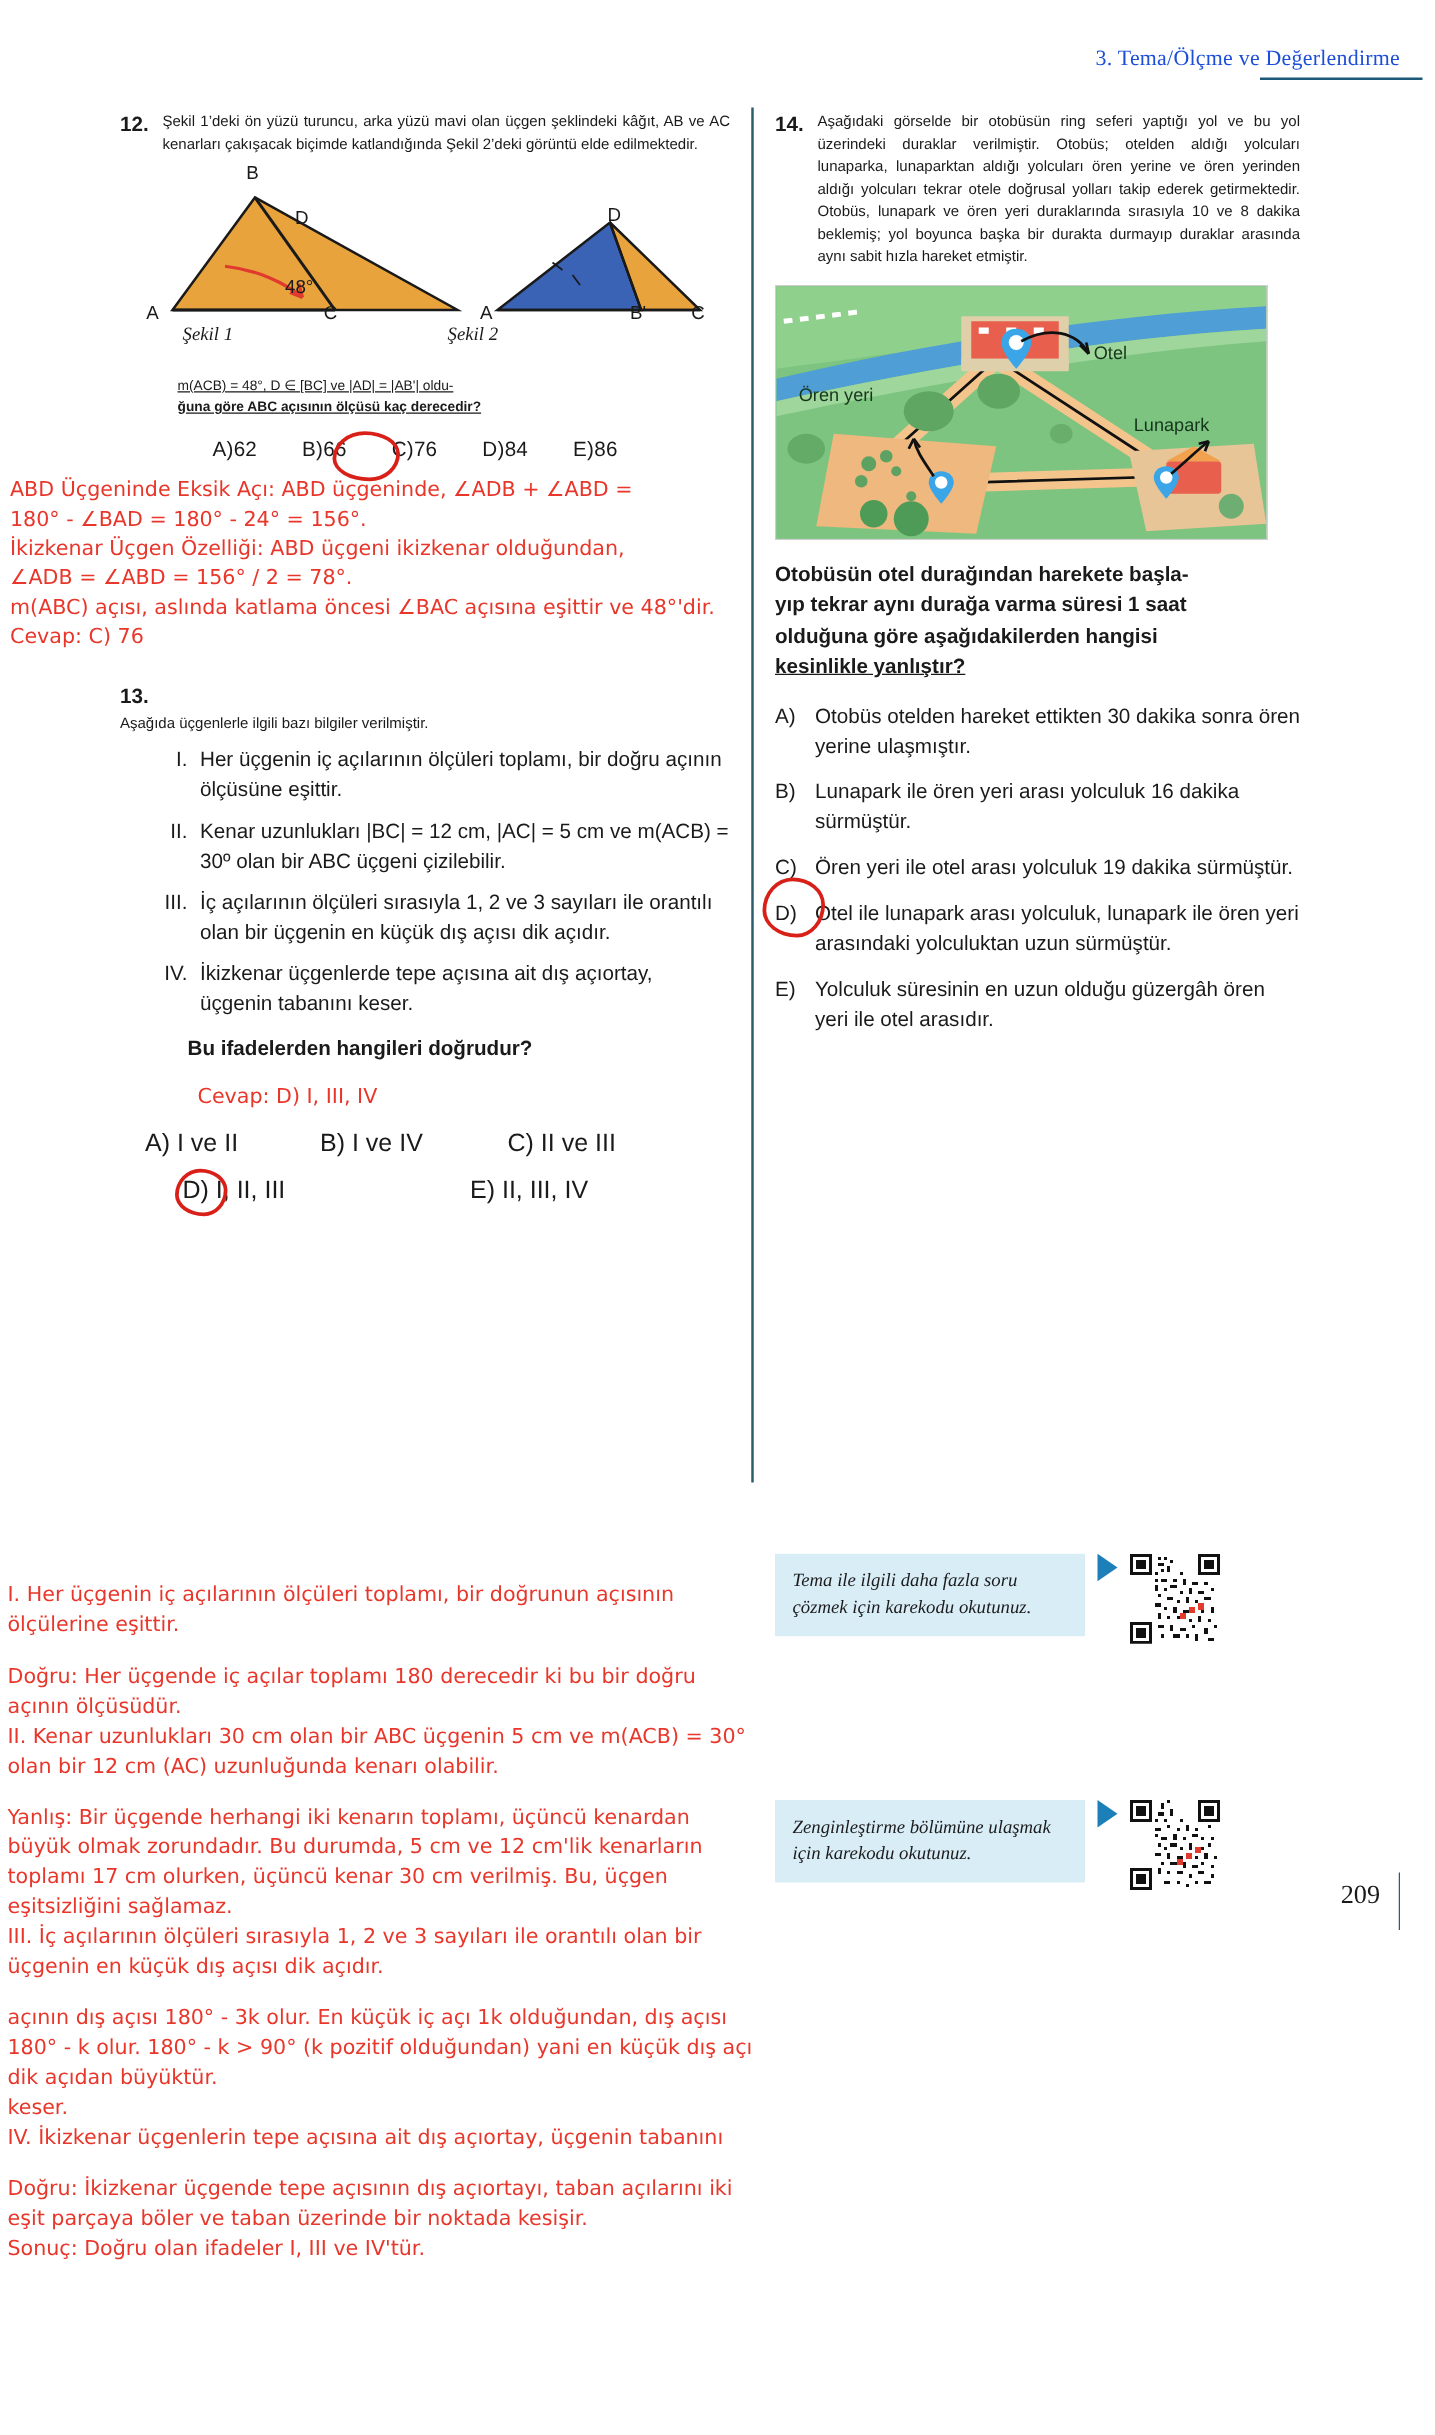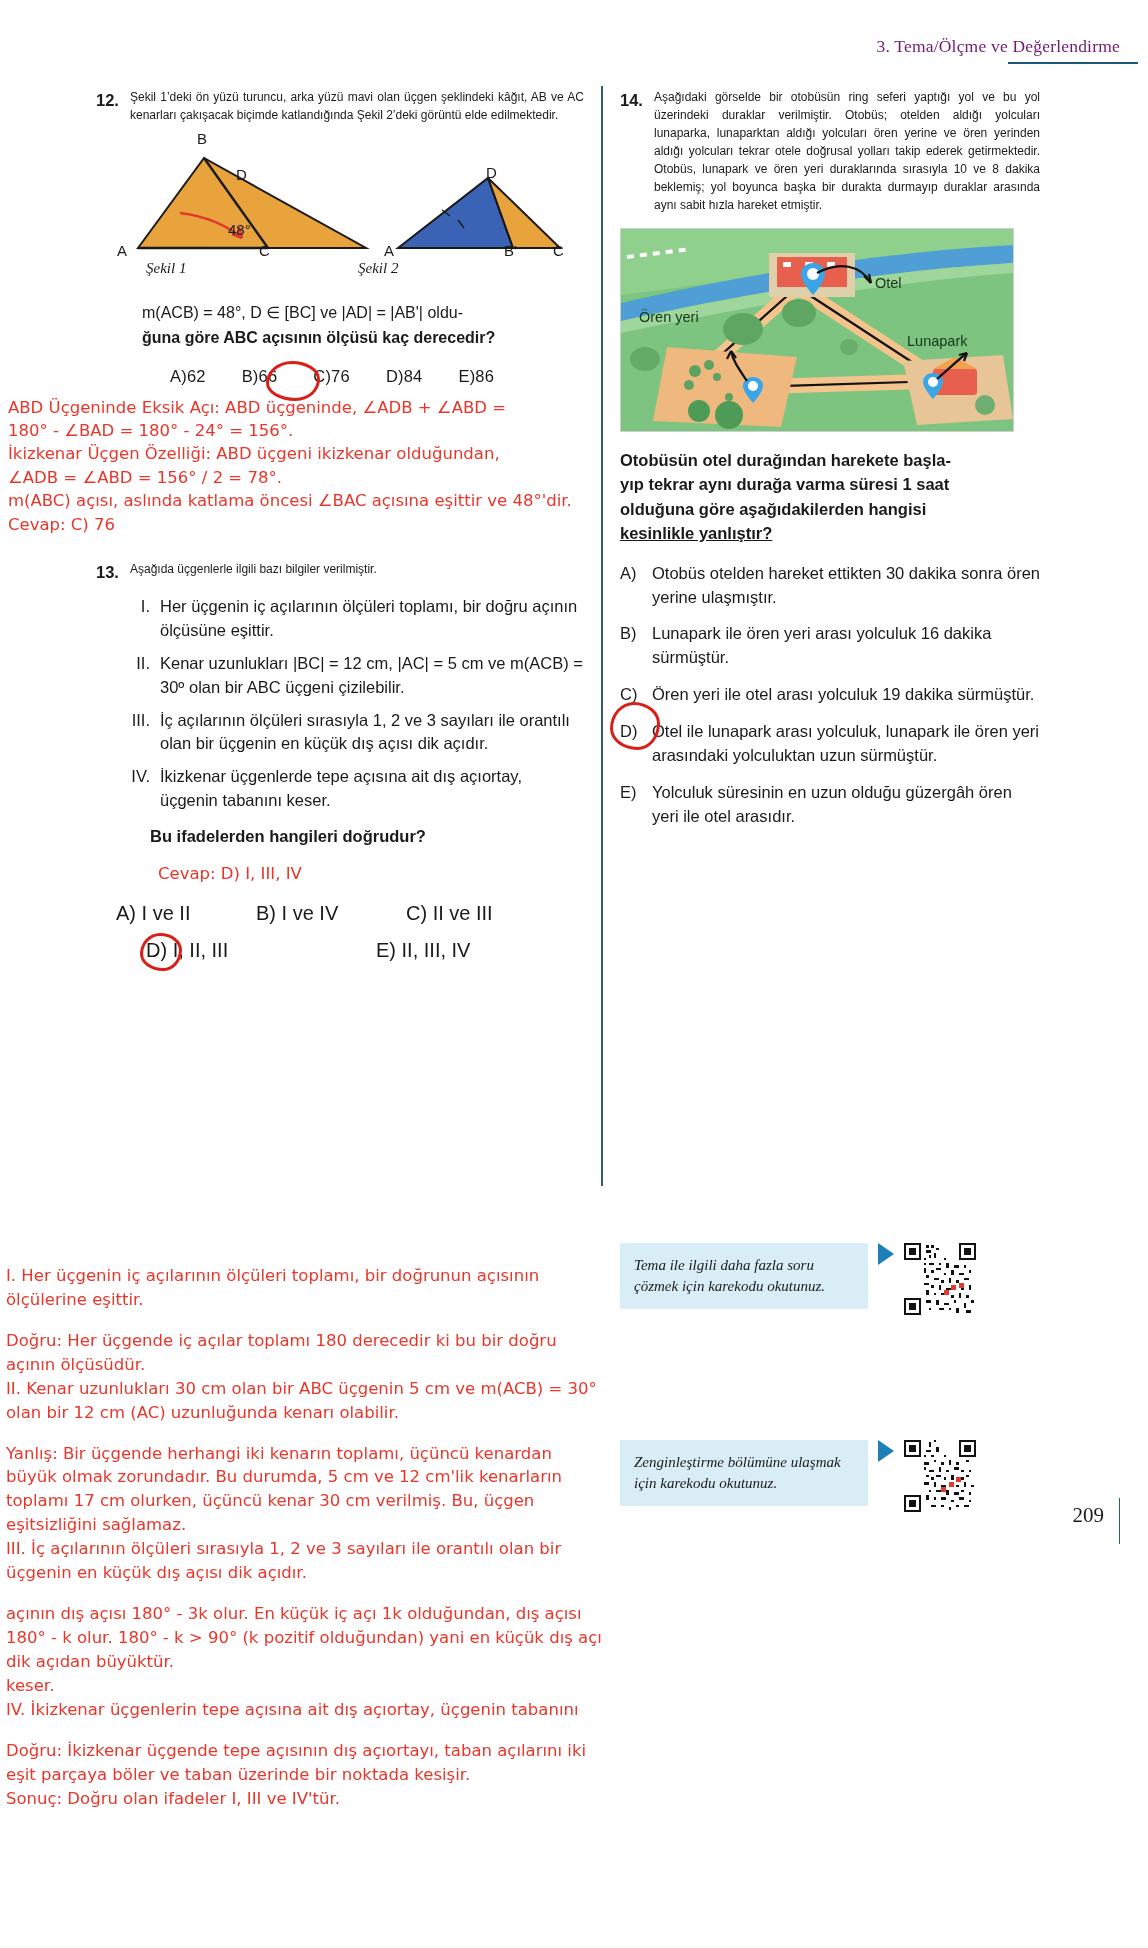--- a/index.html
+++ b/index.html
@@ -10,21 +10,21 @@
     color:#1a1a1a;
     position:relative;
     overflow:hidden;
   }
   .page { position:relative; width:1148px; height:1948px; }
 
   
   .header {
     position:absolute; top:36px; right:28px;
     font-family:"Liberation Serif", serif;
-    font-size:17.5px; color:#701a75; letter-spacing:.2px;
+    font-size:17.5px; color:#1d4ed8; letter-spacing:.2px;
     white-space:nowrap;
   }
   .header-rule {
     position:absolute; top:62px; right:10px; width:130px; height:1.5px;
     background:#1d5878;
   }
 
   
   .col-divider {
     position:absolute; left:601px; top:86px; width:1.5px; height:1100px;
@@ -46,21 +46,21 @@
     position:relative; width:100%; height:155px; margin-top:14px;
   }
   .fig-caption {
     position:absolute; font-size:15px; font-style:italic;
     font-family:"Liberation Serif", serif;
   }
   .lbl { position:absolute; font-size:15px; }
 
   
   .stmt {
-    margin-top:8px; font-size:16px; line-height:1.55; padding-left:46px;
+    margin-top:8px; font-size:11px; line-height:1.55; padding-left:46px;text-decoration:underline;
   }
 
   .opts {
     margin-top:16px; font-size:16.5px; padding-left:74px;
     letter-spacing:.2px; position:relative;
   }
   .opts span { display:inline-block; }
   .opt-gap { width:36px; display:inline-block; }
 
   
@@ -207,21 +207,21 @@
 
     <div class="red red-sol" style="margin-top:10px; margin-left:-88px; width:580px;">
       <div>ABD Üçgeninde Eksik Açı: ABD üçgeninde, ∠ADB + ∠ABD =</div>
       <div>180° - ∠BAD = 180° - 24° = 156°.</div>
       <div>İkizkenar Üçgen Özelliği: ABD üçgeni ikizkenar olduğundan,</div>
       <div>∠ADB = ∠ABD = 156° / 2 = 78°.</div>
       <div>m(ABC) açısı, aslında katlama öncesi ∠BAC açısına eşittir ve 48°'dir.</div>
       <div>Cevap: C) 76</div>
     </div>
 
-    <div class="q" style="margin-top:24px;">
+    <div class="q" style="margin-top:24px;flex-direction:column;">
       <div class="qnum">13.</div>
       <div class="qbody">Aşağıda üçgenlerle ilgili bazı bilgiler verilmiştir.</div>
     </div>
 
     <div class="rlist" style="padding-left:20px;">
       <div class="ritem">
         <div class="rnum">I.</div>
         <div class="rtxt">Her üçgenin iç açılarının ölçüleri toplamı, bir doğru açının ölçüsüne eşittir.</div>
       </div>
       <div class="ritem">

